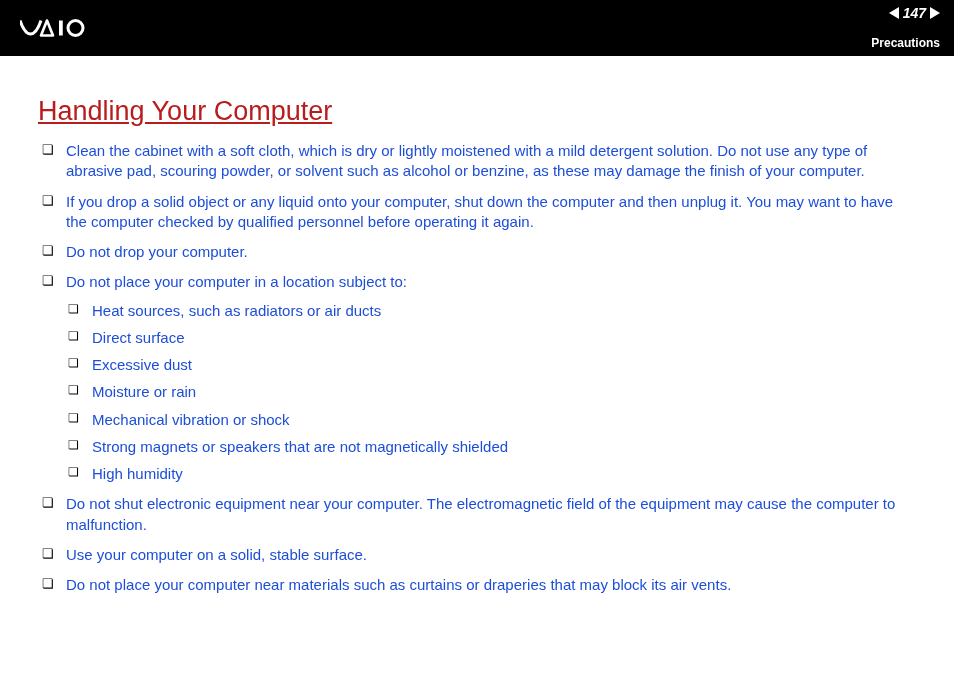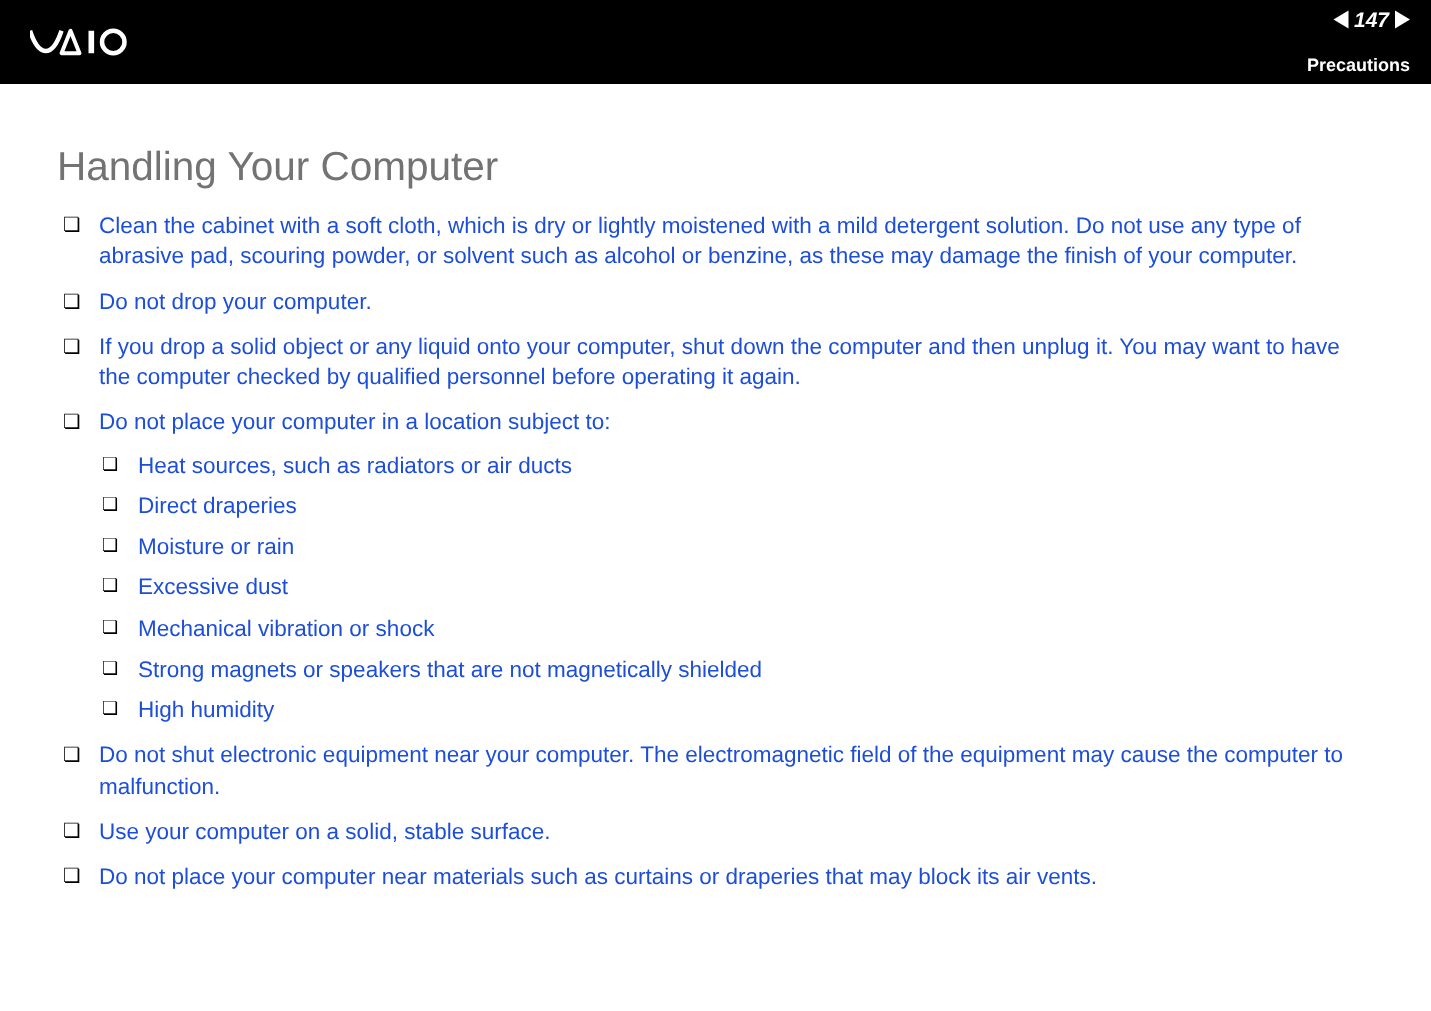--- a/index.html
+++ b/index.html
@@ -54,21 +54,22 @@
     font-size: 12px;
     margin-top: 16px;
   }
   .content {
     padding: 40px 38px 0 38px;
   }
   h1 {
     font-weight: normal;
     font-size: 27px;
     margin: 0 0 14px 0;
-    color: #737373;
+    color: #b91c1c;
+    text-decoration: underline;
   }
   ul {
     list-style: none;
     margin: 0;
     padding: 0;
   }
   ul.top > li {
     position: relative;
     padding-left: 28px;
     margin-bottom: 10px;
@@ -122,29 +123,29 @@
       <span class="tri-right"></span>
     </div>
     <div class="section-name">Precautions</div>
   </div>
 </div>
 
 <div class="content">
   <h1>Handling Your Computer</h1>
   <ul class="top">
     <li>Clean the cabinet with a soft cloth, which is dry or lightly moistened with a mild detergent solution. Do not use any type of abrasive pad, scouring powder, or solvent such as alcohol or benzine, as these may damage the finish of your computer.</li>
+    <li>If you drop a solid object or any liquid onto your computer, shut down the computer and then unplug it. You may want to have the computer checked by qualified personnel before operating it again.</li>
     <li>Do not drop your computer.</li>
-    <li>If you drop a solid object or any liquid onto your computer, shut down the computer and then unplug it. You may want to have the computer checked by qualified personnel before operating it again.</li>
     <li>
       <span>Do not place your computer in a location subject to:</span>
       <ul class="sub">
         <li>Heat sources, such as radiators or air ducts</li>
-        <li>Direct draperies</li>
+        <li>Direct surface</li>
+        <li>Excessive dust</li>
         <li>Moisture or rain</li>
-        <li>Excessive dust</li>
         <li>Mechanical vibration or shock</li>
         <li>Strong magnets or speakers that are not magnetically shielded</li>
         <li>High humidity</li>
       </ul>
     </li>
     <li>Do not shut electronic equipment near your computer. The electromagnetic field of the equipment may cause the computer to malfunction.</li>
     <li>Use your computer on a solid, stable surface.</li>
     <li>Do not place your computer near materials such as curtains or draperies that may block its air vents.</li>
   </ul>
 </div>

